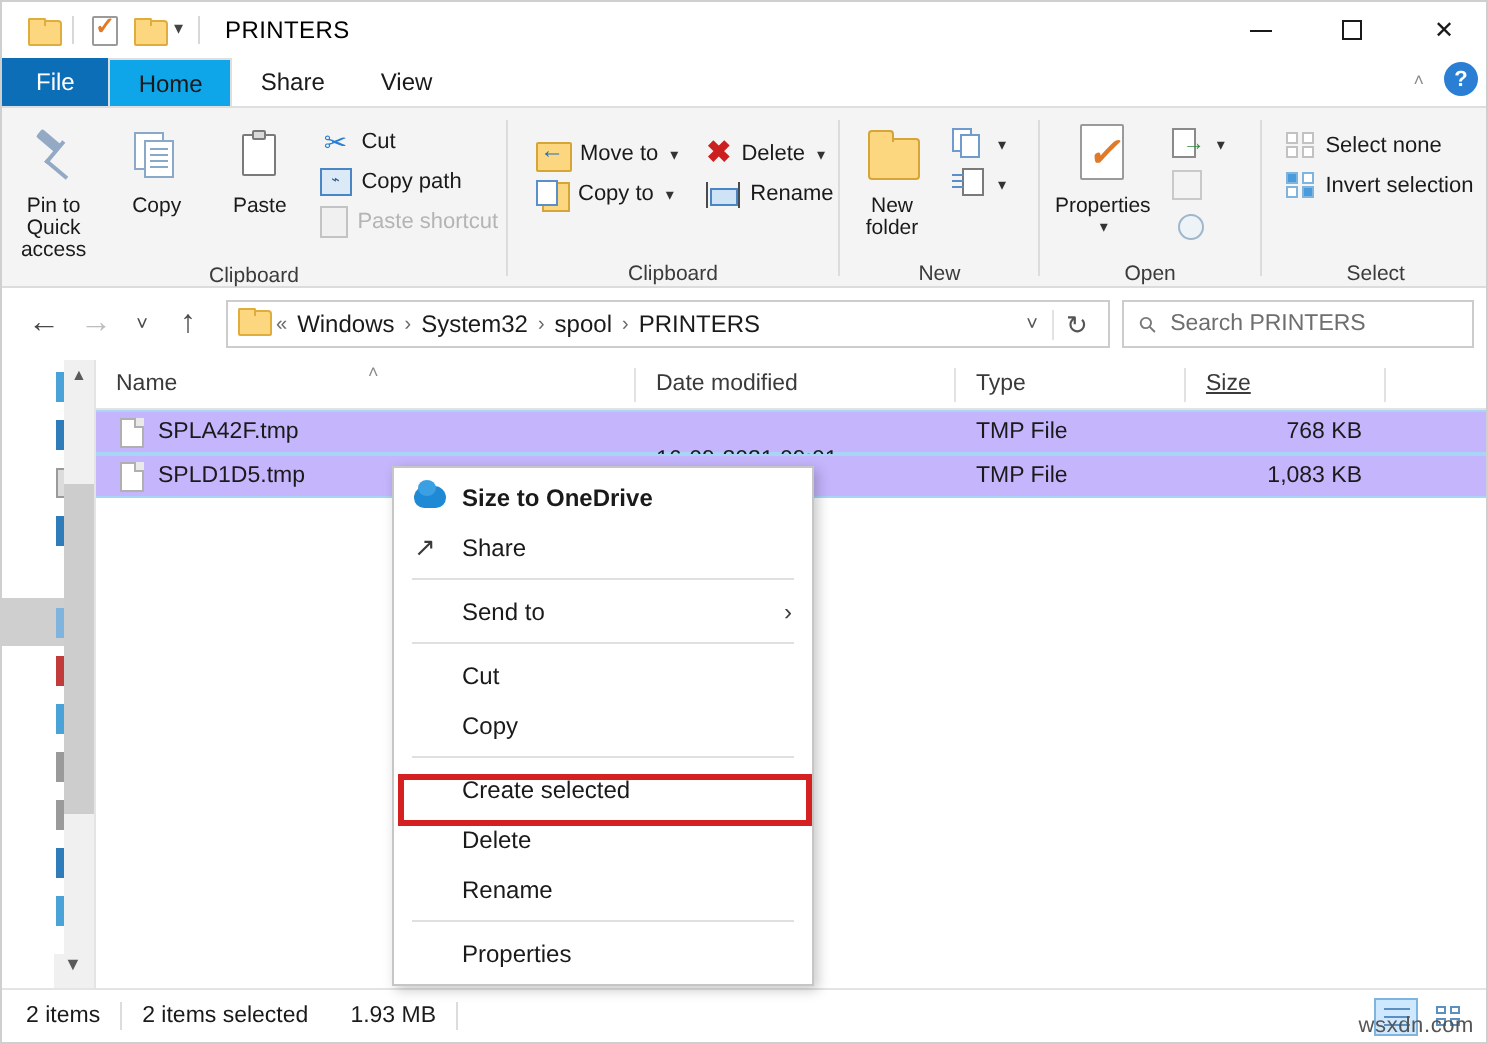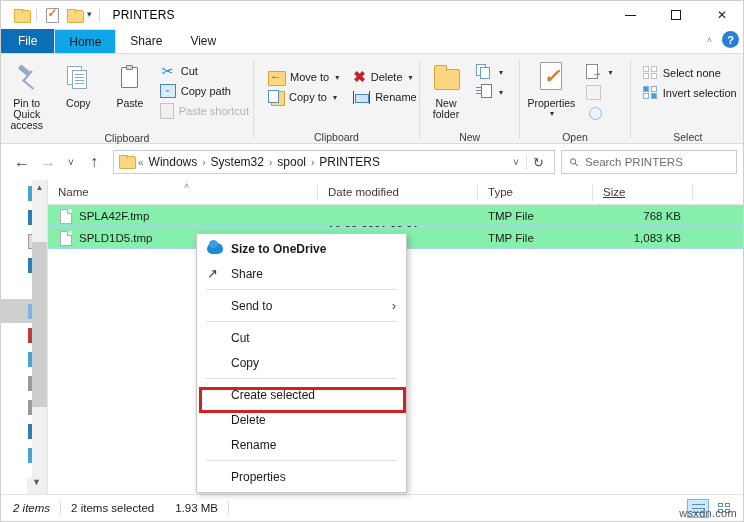--- a/index.html
+++ b/index.html
@@ -275,21 +275,21 @@
   .col-type { width: 115px; }
   .col-size { width: 100px; text-decoration: underline; }
   .sortmark {
     position: absolute; left: 136px; top: 1px; font-size: 9px; color: #8a8a8a;
   }
   .rows { position: relative; }
   .row {
     height: 22px; display: flex; align-items: center; font-size: 11.5px; color: #1a1a1a;
     position: relative;
   }
-  .row.sel { background: #86efac; border-top: 1px solid #a8d4f5; border-bottom: 1px solid #a8d4f5; }
+  .row.sel { background: #c4b5fd; border-top: 1px solid #a8d4f5; border-bottom: 1px solid #a8d4f5; }
   .row .cell { display: flex; align-items: center; }
   .c-name { width: 270px; padding-left: 12px; gap: 7px; }
   .c-date { width: 160px; padding-left: 10px; margin-top: 28px; }
   .c-type { width: 115px; padding-left: 10px; }
   .c-size { width: 100px; padding-left: 10px; justify-content: flex-end; padding-right: 12px; }
   .fileico {
     width: 12px; height: 15px; background: #fff; border: 1px solid #b0b0b0; position: relative;
     flex: none;
   }
   .fileico:after {
@@ -327,21 +327,21 @@
     position: absolute; left: 2px; top: 153px; width: 207px; height: 26px;
     border: 3px solid #d42020; background: transparent; pointer-events: none;
   }
 
   
   .statusbar {
     position: absolute; left: 0; bottom: 0; width: 744px; height: 27px;
     background: #ffffff; border-top: 1px solid #e4e4e4;
     display: flex; align-items: center; font-size: 11.5px; color: #1a1a1a;
   }
-  .st-item { padding-left: 12px; font-style: italic; }
+  .st-item { padding-left: 12px; }
   .st-sep { width: 1px; height: 14px; background: #dcdcdc; margin: 0 10px; }
   .viewbtns { position: absolute; right: 10px; display: flex; gap: 4px; align-items: center; }
   .vbtn { width: 22px; height: 19px; display: flex; align-items: center; justify-content: center; }
   .vbtn.active { background: #cde8ff; border: 1px solid #7fb4de; }
   .vb-grid { width: 13px; height: 11px; position: relative; }
   .vb-grid i { position: absolute; width: 5px; height: 4px; border: 1px solid #5a8fc0; }
   .vb-det { width: 13px; height: 11px; position: relative; }
   .vb-det i { position: absolute; left: 0; width: 13px; height: 1px; background: #5a8fc0; }
   .watermark {
     position: absolute; right: 8px; bottom: 2px; font-size: 11px; color: #555;

